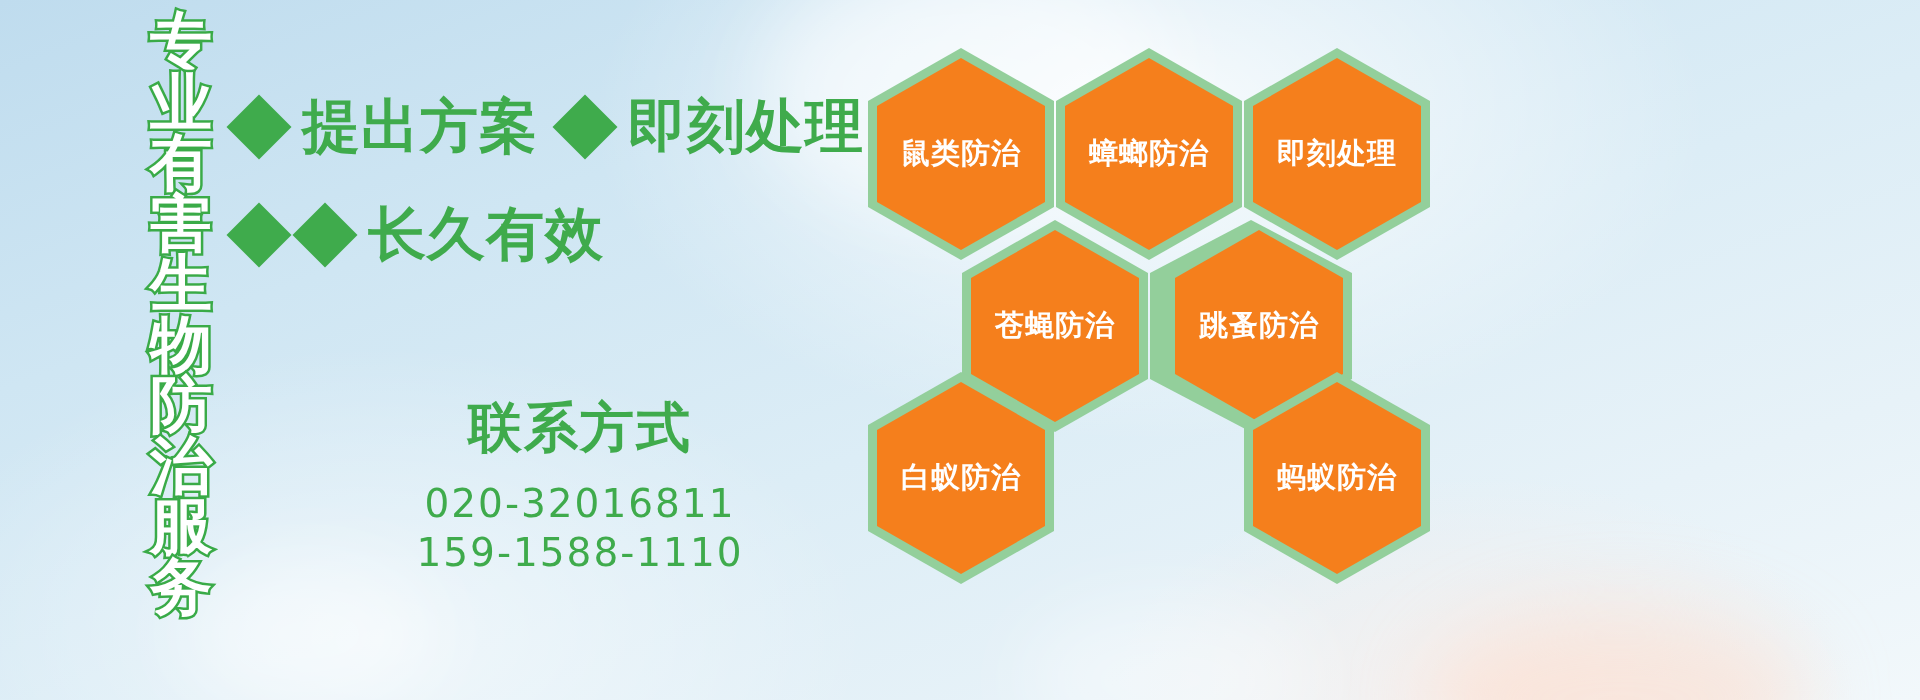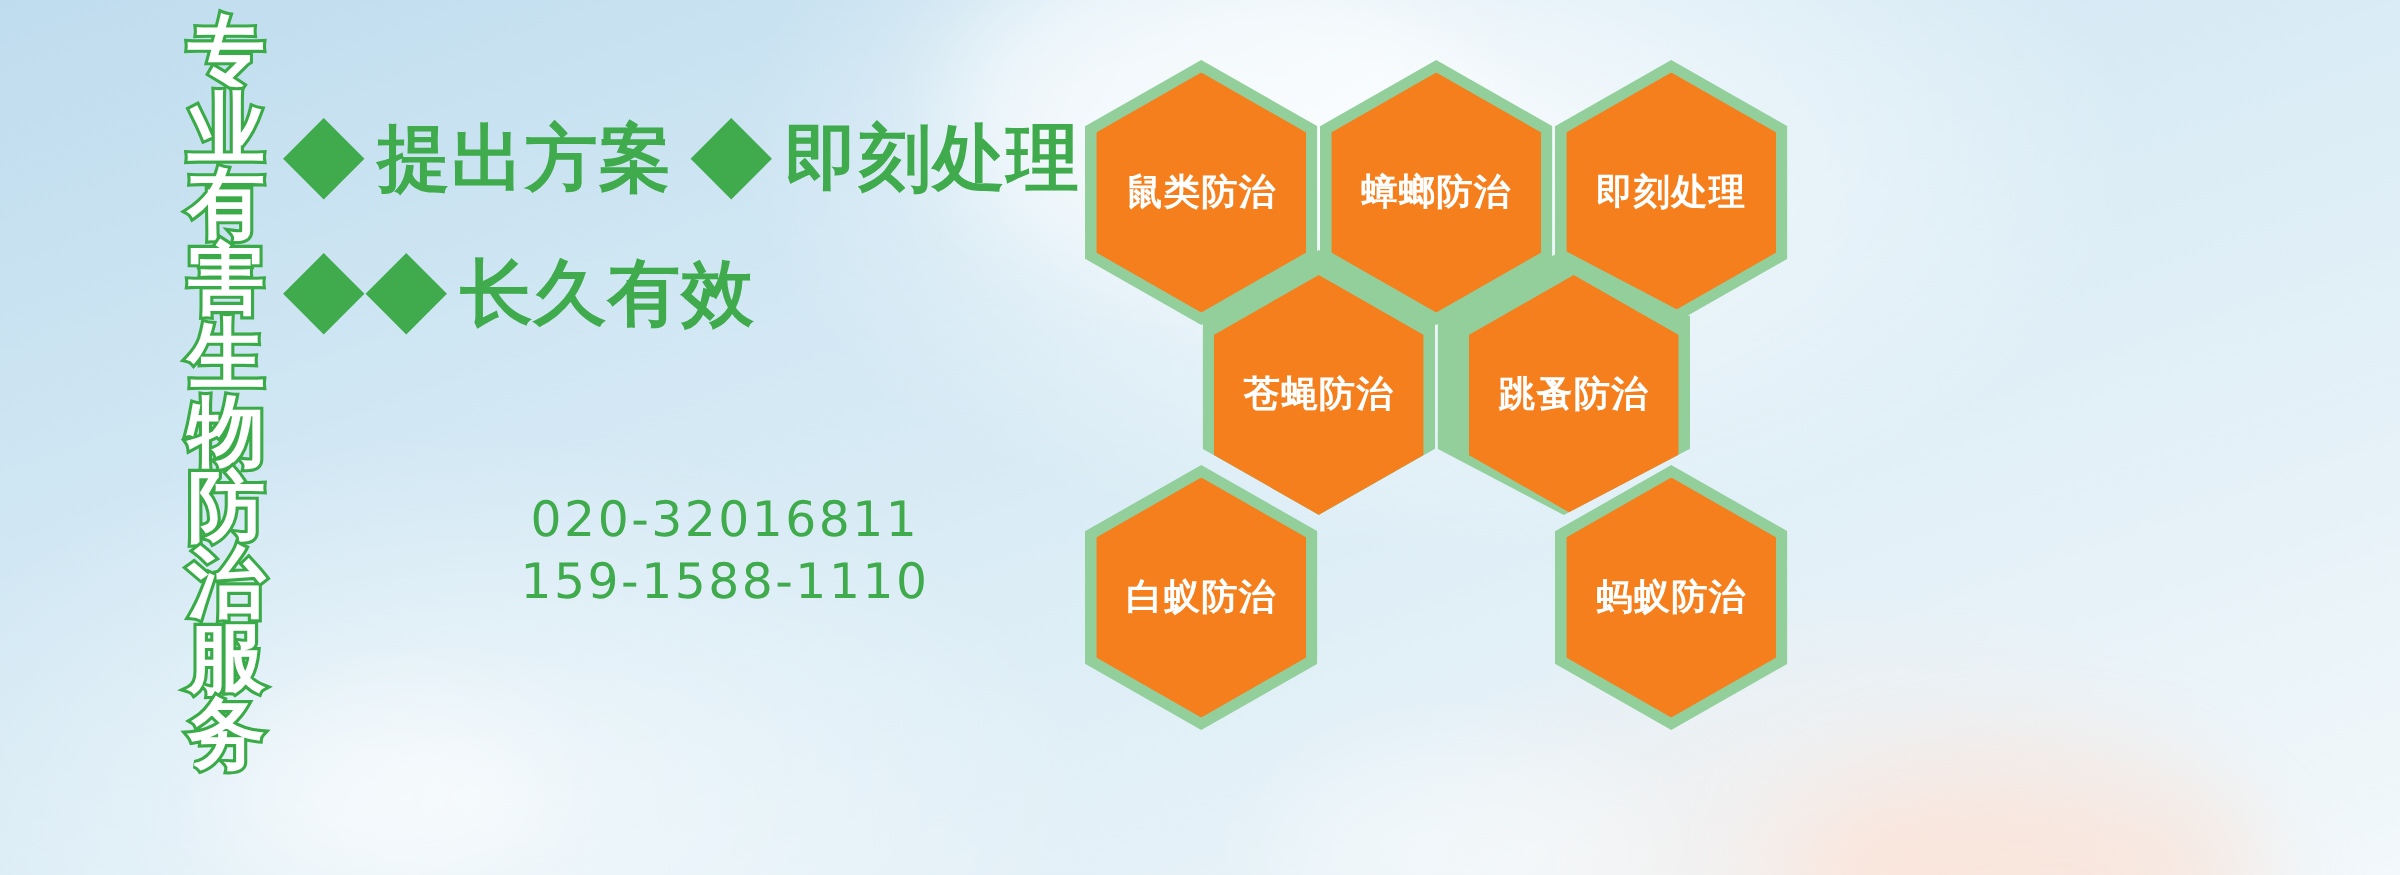--- a/index.html
+++ b/index.html
@@ -148,21 +148,21 @@
     font-size: 29px;
     font-weight: 700;
     color: #ffffff;
     letter-spacing: 1px;
     white-space: nowrap;
     text-align: center;
   }
 
   
   .hex-r1 { top: 12px; }
-  .hex-r2 { top: 164px; align-items: flex-end; }
+  .hex-r2 { top: 184px; }
   .hex-r3 { top: 336px; }
 
   .hex-c1 { left: 8px; }
   .hex-c2 { left: 196px; }
   .hex-c3 { left: 384px; }
   .hex-m1 { left: 102px; }
   .hex-m2 { left: 290px; padding-left: 16px; }
 </style>
 </head>
 <body>
@@ -202,20 +202,21 @@
     <div class="bullet-item">
       <span class="diamond-icon"></span>
     </div>
     <div class="bullet-item">
       <span class="diamond-icon"></span>
       <span class="bullet-label">长久有效</span>
     </div>
   </div>
 
   <div id="contact-block">
+    <div id="contact-heading">联系方式</div>
     <div class="phone-line">020-32016811</div>
     <div class="phone-line">159-1588-1110</div>
   </div>
 
   <div id="hex-grid">
 
     <div class="hex-cell hex-r1 hex-c1">
       <div class="hex-inner">
         <span class="hex-label">鼠类防治</span>
       </div>

